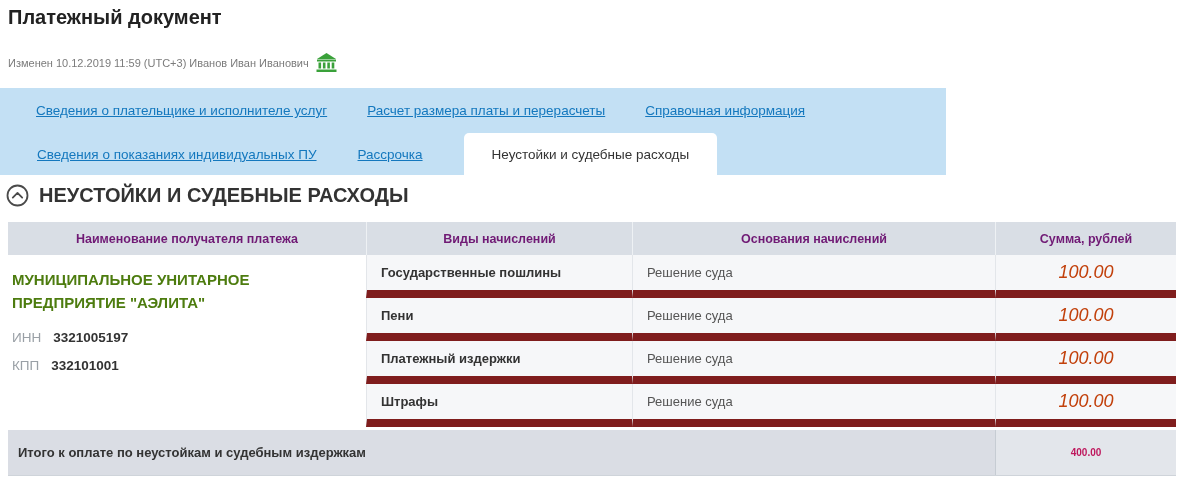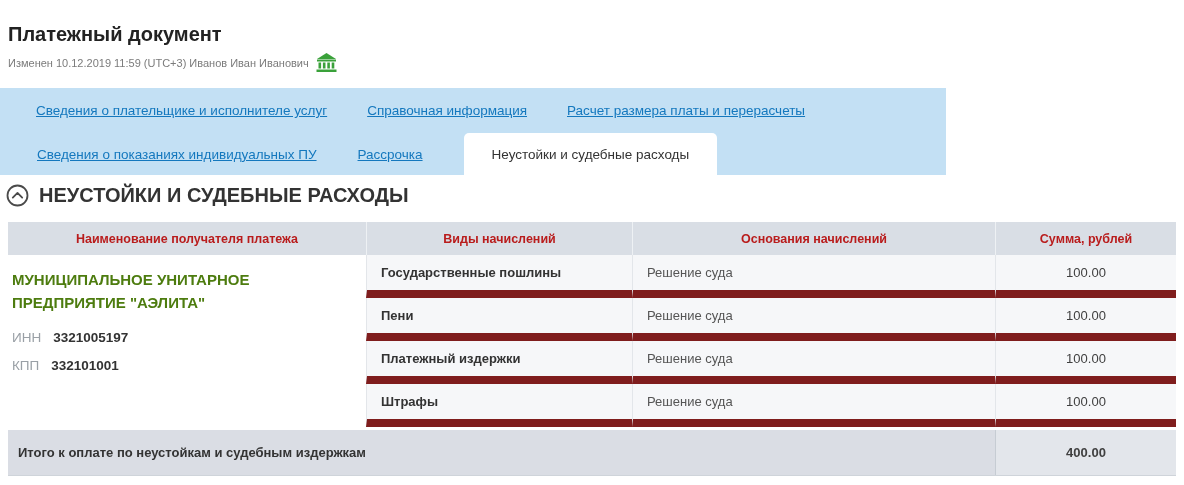--- a/index.html
+++ b/index.html
@@ -4,21 +4,21 @@
 <style>
   * { margin:0; padding:0; box-sizing:border-box; }
   html,body { background:#ffffff; }
   body {
     width:1184px; height:485px; position:relative; overflow:hidden;
     font-family:"Liberation Sans", sans-serif; color:#333;
   }
   
   .page-title {
     position:absolute; top:6px; left:8px;
-    font-size:20px; font-weight:bold; color:#222;margin-top:17px;
+    font-size:20px; font-weight:bold; color:#222;
   }
   .meta-line {
     position:absolute; top:53px; left:8px;
     font-size:11px; color:#7b7b7b;
     display:flex; align-items:center; gap:7px;
   }
   .bank-icon svg { display:block; }
   
   .tabbar {
     position:absolute; top:88px; left:0; width:946px; height:87px;
@@ -55,21 +55,21 @@
   .table {
     position:absolute; top:222px; left:8px; width:1168px;
     border-bottom:1px solid #cfd4da;
   }
   .thead {
     display:grid; grid-template-columns:358px 266px 363px 181px;
     background:#d9dee5; height:33px;
   }
   .th {
     display:flex; align-items:center; justify-content:center;
-    font-size:12.5px; font-weight:bold; color:#b91c1c; text-align:center;
+    font-size:12.5px; font-weight:bold; color:#701a75; text-align:center;
     border-left:1px solid #eef1f4;
   }
   .th:first-child { border-left:none; }
   .tbody {
     display:grid; grid-template-columns:358px 266px 363px 181px;
     grid-auto-rows:43px;
   }
   .recipient-cell {
     grid-column:1; grid-row:1 / span 4;
     background:#ffffff; padding:13px 14px 0 4px;
@@ -88,32 +88,32 @@
   .cell-type {
     padding:10px 12px 0 14px;
     font-size:13px; font-weight:bold; color:#333;
   }
   .cell-basis {
     display:flex; align-items:center; padding-left:14px;
     font-size:13px; color:#555;
   }
   .cell-sum {
     display:flex; align-items:center; justify-content:center;
-    font-size:13px; color:#404040;
+    font-size:18px; color:#c2410c;font-style:italic;
   }
   .tfoot { display:flex; margin-top:3px; height:45px;border-radius:22px; }
   .total-label-cell {
     width:987px; background:#dadde4;
     display:flex; align-items:center; padding-left:10px;
     font-size:13px; font-weight:bold; color:#333;
   }
   .total-sum-cell {
     width:181px; background:#e3e6eb; border-left:1px solid #c6ccd3;
     display:flex; align-items:center; justify-content:center;
-    font-size:13px; font-weight:bold; color:#404040;
+    font-size:10px; font-weight:bold; color:#be185d;
   }
 </style>
 </head>
 <body>
 
 <div class="page-title">Платежный документ</div>
 
 <div class="meta-line">
   <span>Изменен 10.12.2019 11:59 (UTC+3) Иванов Иван Иванович</span>
   <span class="bank-icon">
@@ -125,22 +125,22 @@
       <rect x="11.3" y="9.5" width="2.6" height="6" fill="#3aa13a"></rect>
       <rect x="15.7" y="9.5" width="2.6" height="6" fill="#3aa13a"></rect>
       <rect x="0.5" y="16.5" width="20" height="2.5" fill="#3aa13a"></rect>
     </svg>
   </span>
 </div>
 
 <div class="tabbar">
   <div class="tabrow1">
     <a class="tab-link">Сведения о плательщике и исполнителе услуг</a>
+    <a class="tab-link">Расчет размера платы и перерасчеты</a>
     <a class="tab-link">Справочная информация</a>
-    <a class="tab-link">Расчет размера платы и перерасчеты</a>
   </div>
   <div class="tabrow2">
     <a class="tab-link">Сведения о показаниях индивидуальных ПУ</a>
     <a class="tab-link">Рассрочка</a>
     <div class="tab-active">Неустойки и судебные расходы</div>
   </div>
 </div>
 
 <div class="section-header">
   <span class="collapse-icon">

